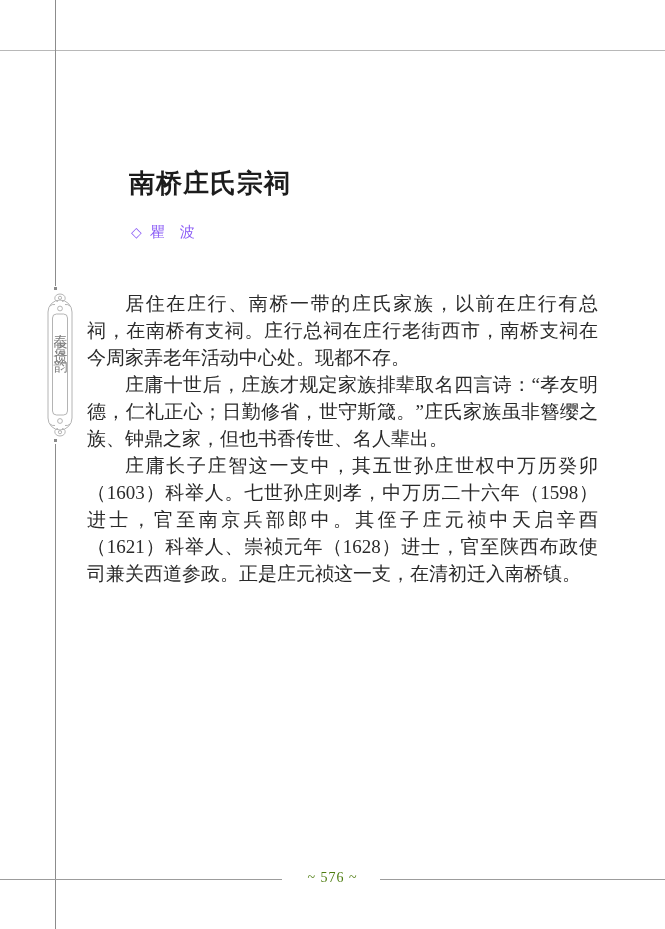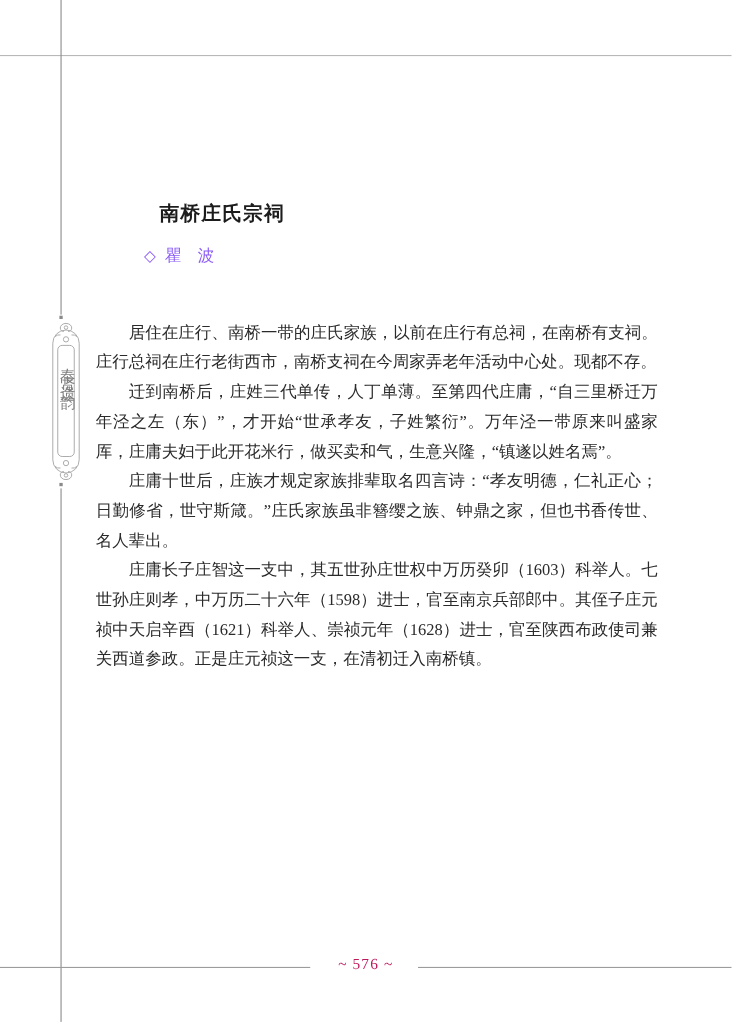--- a/index.html
+++ b/index.html
@@ -40,46 +40,46 @@
     position: absolute; top: 31px; left: 50%;
     transform: translateX(-50%);
     writing-mode: vertical-rl; text-orientation: upright;
     font-size: 14px; letter-spacing: 8px; line-height: 14px;
     color: #7d7d7d;
   }
 
   
   .article-title {
     position: absolute; left: 129px; top: 166px;
-    margin: 16px;
-    font-size: 18px; font-weight: 700; letter-spacing: 1px;
+    margin: 0;
+    font-size: 26px; font-weight: 700; letter-spacing: 1px;
     color: #1c1c1c;
   }
   .byline {
     position: absolute; left: 131px; top: 223px;
     font-size: 15px; color: #8b5cf6;
   }
   .byline .marker { margin-right: 8px; font-size: 14px; }
 
   .body-text {
     position: absolute; left: 87px; top: 290px; width: 511px;
-    font-size: 15px; line-height: 27px; color: #2a2a2a;
+    font-size: 19px; line-height: 27px; color: #2a2a2a;
     text-align: justify;
   }
   .body-text p { margin: 0; text-indent: 2em; }
 
   
   .footer-line {
     position: absolute; top: 879px; height: 1px; background: #9c9c9c;
   }
   .footer-line.left { left: 0; width: 282px; }
   .footer-line.right { left: 380px; width: 285px; }
   .page-number {
     position: absolute; left: 0; top: 870px; width: 665px;
-    text-align: center; font-size: 14px; color: #be185d;
+    text-align: center; font-size: 14px; color: #4d7c0f;
     letter-spacing: 1px;
   }
 </style>
 </head>
 <body>
 
 <div class="page">
 
   <div class="rule-top"></div>
   <div class="rule-left-upper"></div>
@@ -114,21 +114,20 @@
   </div>
 
   <h1 class="article-title">南桥庄氏宗祠</h1>
 
   <div class="byline">
     <span class="marker">◇</span><span>瞿　波</span>
   </div>
 
   <div class="body-text">
     <p>居住在庄行、南桥一带的庄氏家族，以前在庄行有总祠，在南桥有支祠。庄行总祠在庄行老街西市，南桥支祠在今周家弄老年活动中心处。现都不存。</p>
-    <p>迁到南桥后，庄姓三代单传，人丁单薄。至第四代庄庸，“自三里桥迁万年泾之左（东）”，才开始“世承孝友，子姓繁衍”。万年泾一带原来叫盛家厍，庄庸夫妇于此开花米行，做买卖和气，生意兴隆，“镇遂以姓名焉”。</p>
     <p>庄庸十世后，庄族才规定家族排辈取名四言诗：“孝友明德，仁礼正心；日勤修省，世守斯箴。”庄氏家族虽非簪缨之族、钟鼎之家，但也书香传世、名人辈出。</p>
     <p>庄庸长子庄智这一支中，其五世孙庄世权中万历癸卯（1603）科举人。七世孙庄则孝，中万历二十六年（1598）进士，官至南京兵部郎中。其侄子庄元祯中天启辛酉（1621）科举人、崇祯元年（1628）进士，官至陕西布政使司兼关西道参政。正是庄元祯这一支，在清初迁入南桥镇。</p>
   </div>
 
   <div class="footer-line left"></div>
   <div class="footer-line right"></div>
   <div class="page-number">~ 576 ~</div>
 
 </div>
 

